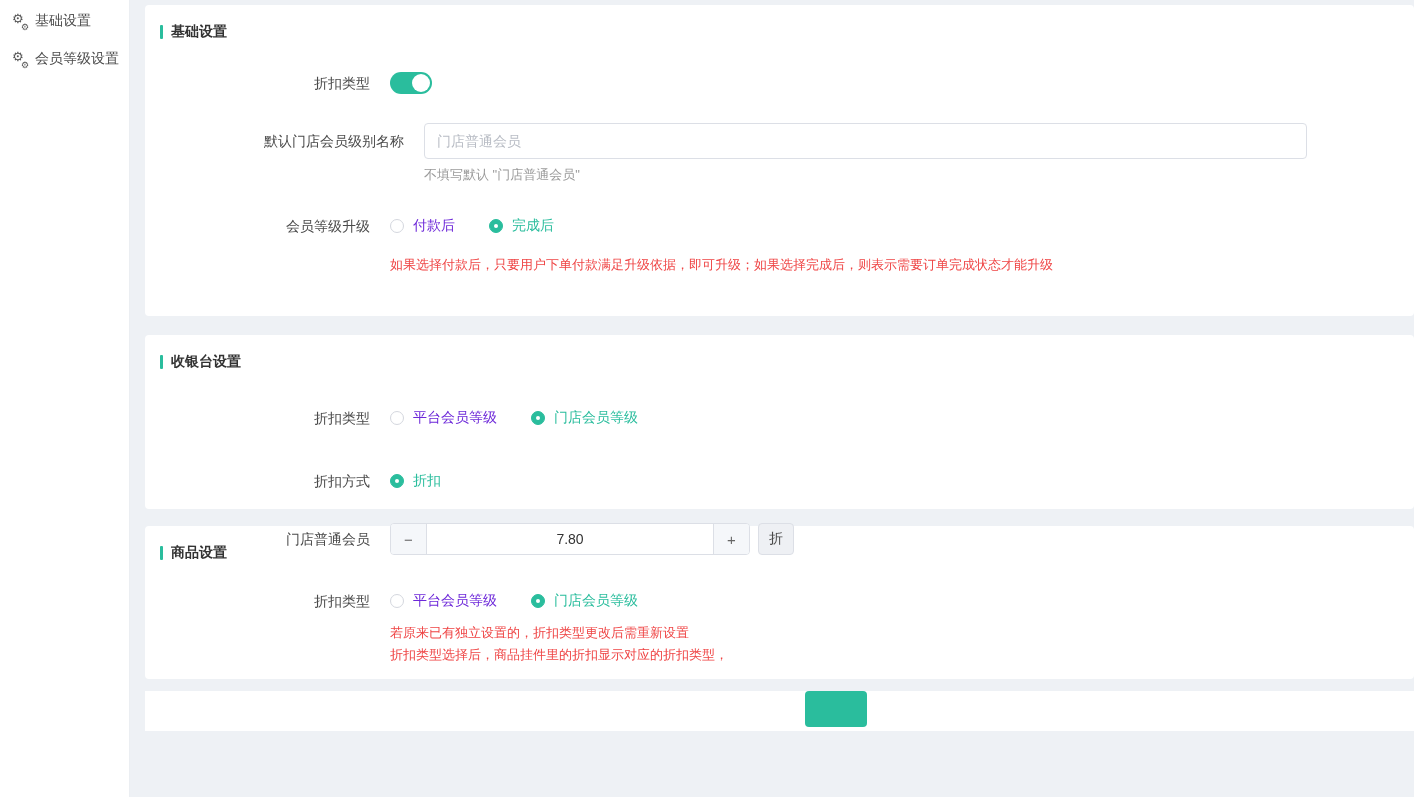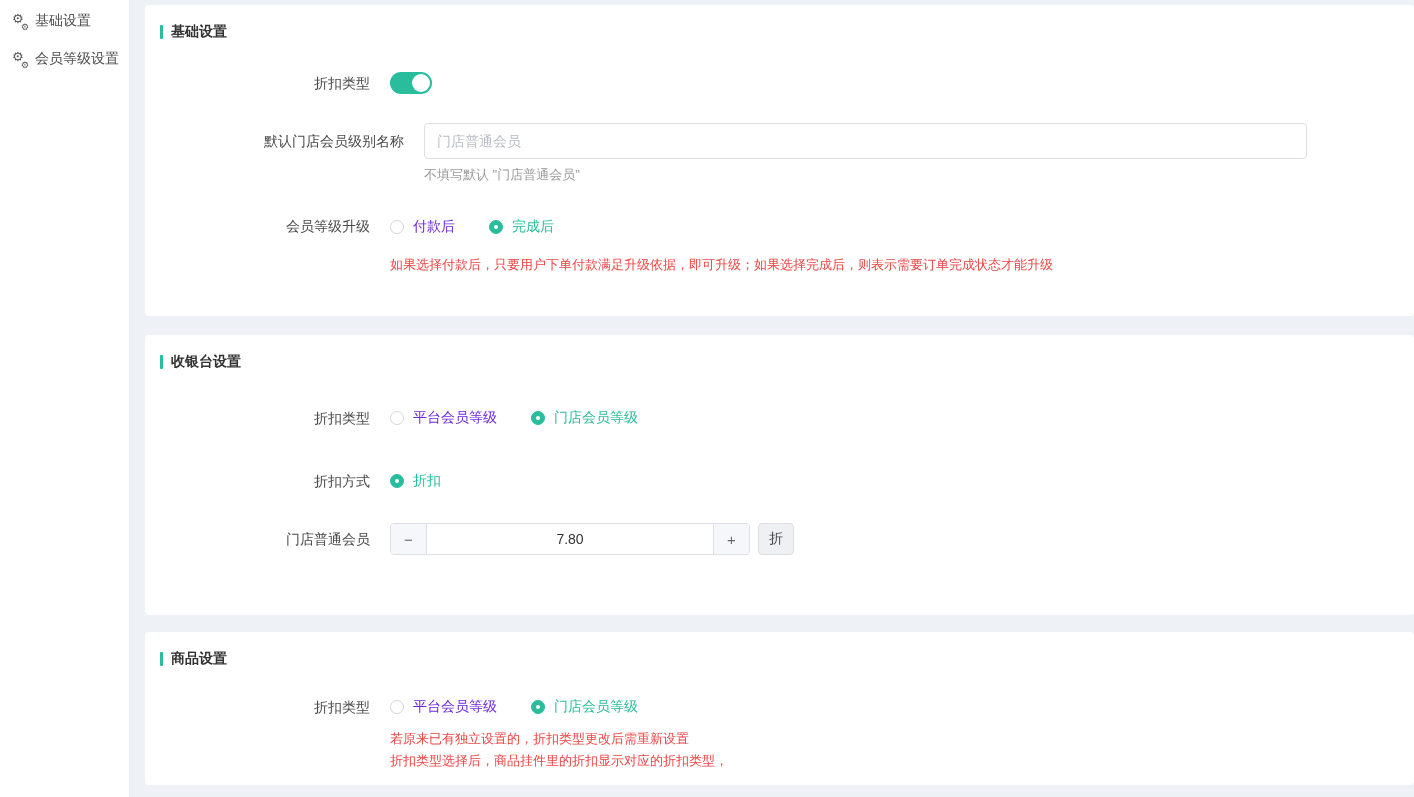--- a/index.html
+++ b/index.html
@@ -38,21 +38,21 @@
   }
   .cogs::after {
     content: "\2699"; position: absolute; right: 0; bottom: -3px;
     font-size: 9px; line-height: 9px;
   }
 
   
   .main { position: absolute; left: 145px; top: 0; width: 1269px; }
   .card { background: #fff; border-radius: 4px; }
   .card-basic   { margin-top: 5px;  height: 311px; }
-  .card-cashier { margin-top: 19px; height: 280px; }
+  .card-cashier { margin-top: 19px; height: 174px; }
   .card-goods   { margin-top: 17px; height: 153px; }
   .footer-bar   { margin-top: 6px;  height: 40px; background: #fff; }
 
   .card-title { display: flex; align-items: center; padding: 18px 0 0 15px; }
   .title-bar { width: 3px; height: 14px; border-radius: 1px; margin-right: 8px; background: #2abd9d; }
   .title-text { font-size: 14px; font-weight: bold; color: #333; }
 
   .row { display: flex; align-items: center; }
   .row-top { align-items: flex-start; }
   .row-label {
@@ -128,21 +128,21 @@
   .save-btn {
     display: block; margin: 12px 0 0 660px;
     width: 62px; height: 36px;
     background: #2abd9d; border: none; border-radius: 4px;
     cursor: pointer;
   }
 
   
   .card-basic .row-toggle  { margin-top: 31px; }
   .card-basic .row-name    { margin-top: 29px; padding-left: 34px; }
-  .card-basic .row-upgrade { margin-top: 31px; align-items: flex-end; }
+  .card-basic .row-upgrade { margin-top: 31px; }
   .card-basic .row-upghint { margin-top: 17px; }
   .card-cashier .row-dtype  { margin-top: 36px; }
   .card-cashier .row-dmode  { margin-top: 41px; }
   .card-cashier .row-member { margin-top: 31px; }
   .card-goods .row-dtype { margin-top: 28px; }
   .card-goods .row-ghint { margin-top: 10px; }
 </style>
 </head>
 <body>
 

